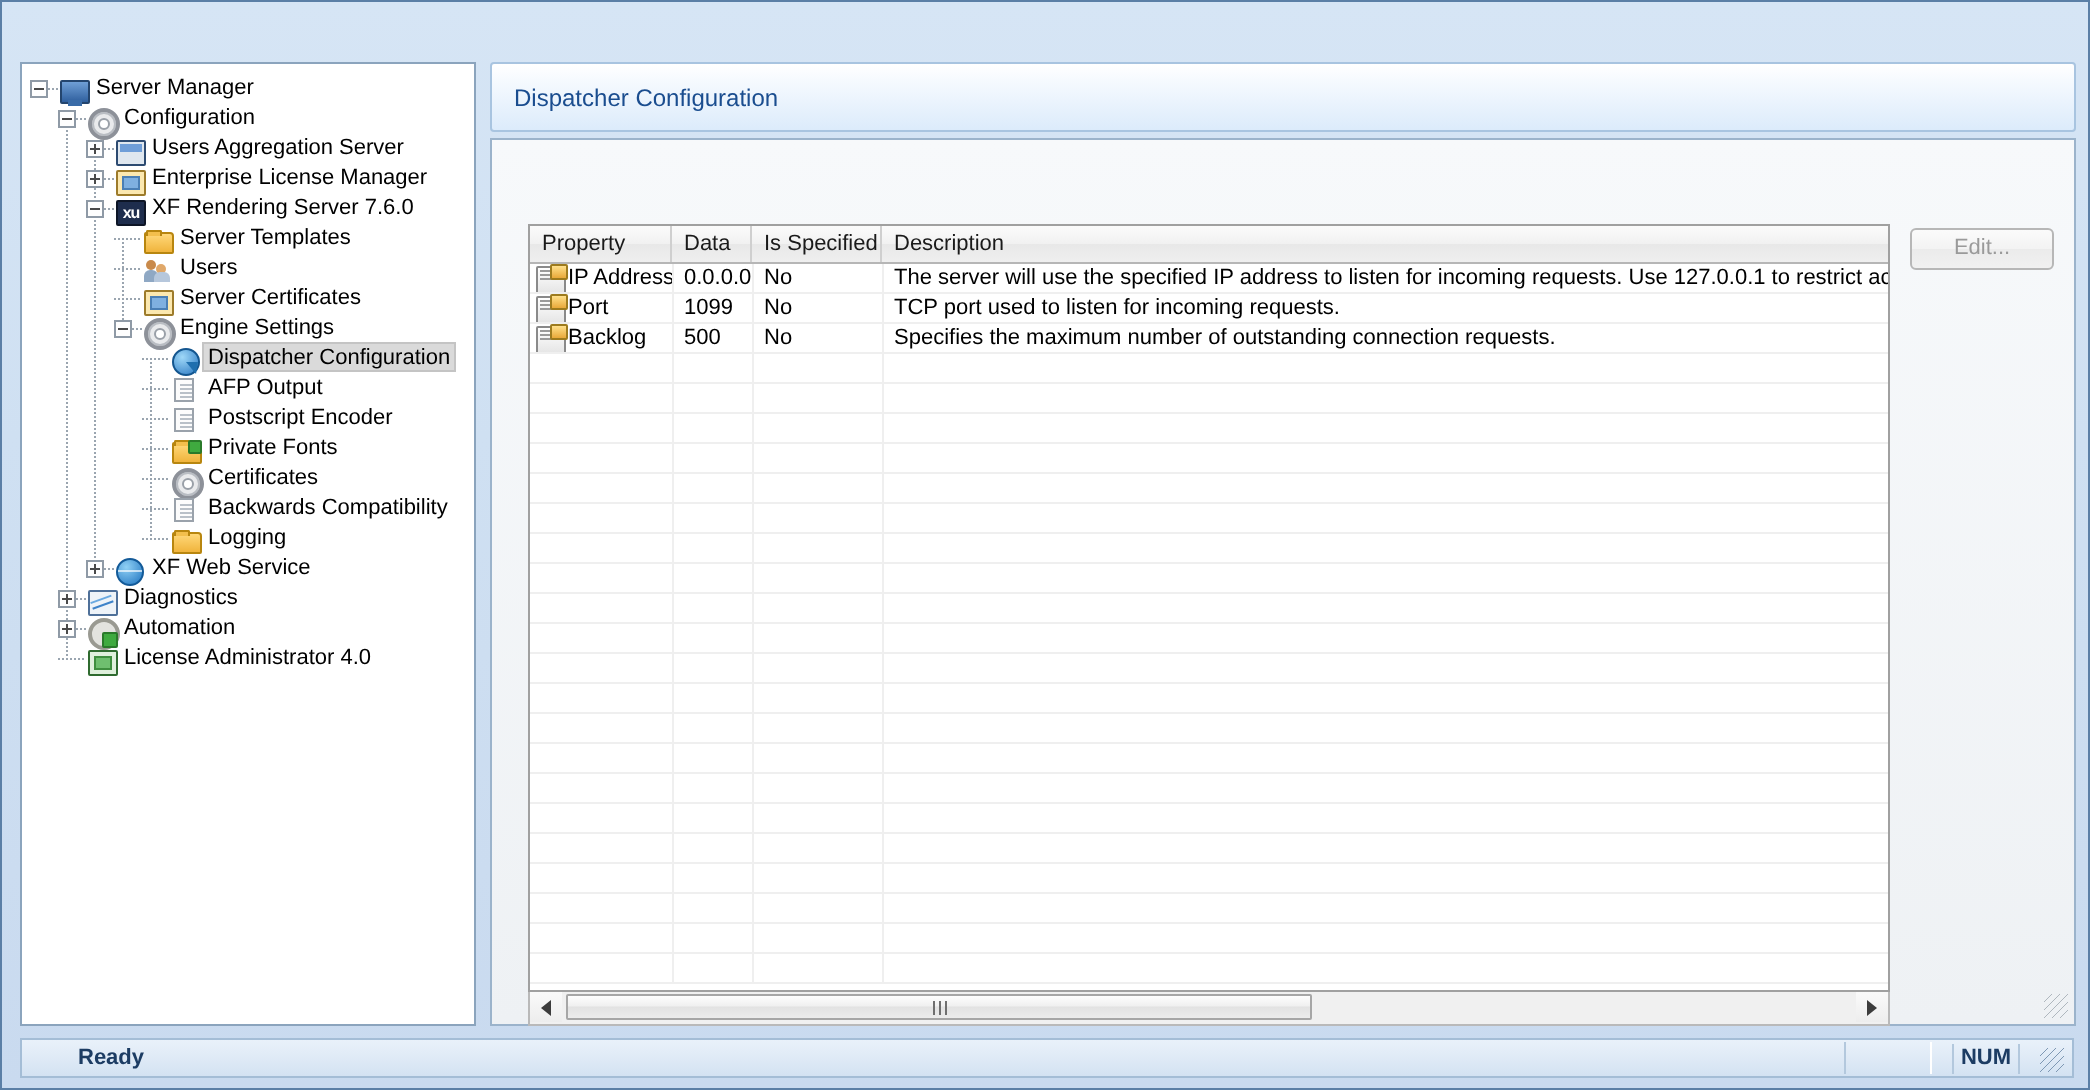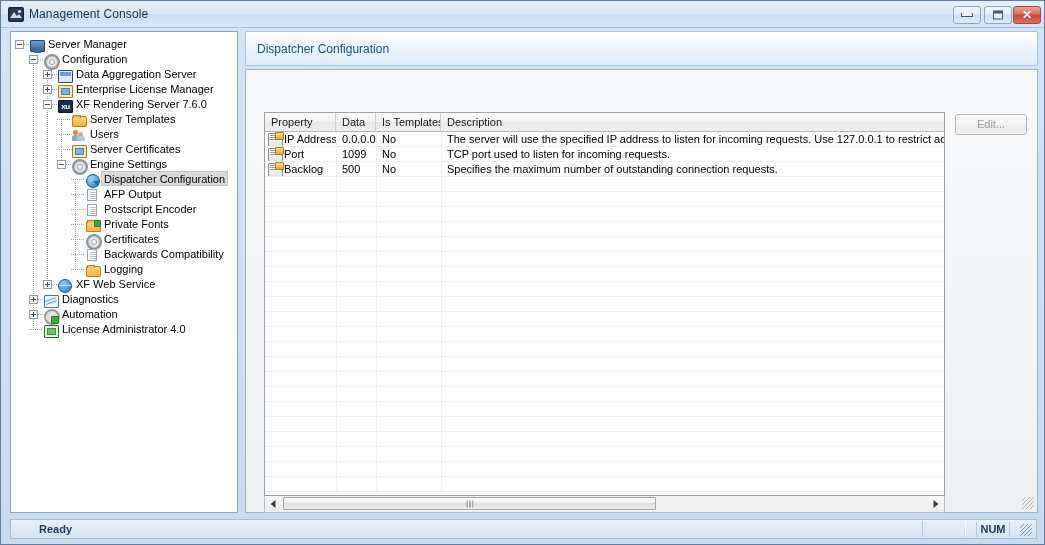--- a/index.html
+++ b/index.html
@@ -416,41 +416,20 @@
     width: 12px; height: 12px;
     background:
       linear-gradient(135deg, transparent 45%, #7e98b4 45%, #7e98b4 55%, transparent 55%) 0 0/4px 4px repeat;
   }
 </style>
 </head>
 <body>
 
 <div id="app">
 
-  <div id="titlebar">
-    <span class="tb-icon">
-      <svg width="16" height="15" viewBox="0 0 16 15">
-        <rect x="0" y="0" width="16" height="15" rx="2" fill="#1b2740"></rect>
-        <rect x="1.5" y="1.5" width="13" height="12" rx="1" fill="#2b3a5c"></rect>
-        <path d="M2 11 L6 5 L9 9 L11 7 L14 11 Z" fill="#cfd6e2"></path>
-        <circle cx="11.5" cy="4.5" r="1.6" fill="#e8edf5"></circle>
-      </svg>
-    </span>
-    <span class="tb-title">Management Console</span>
-
-    <div class="winbtn min">
-      <span class="g gl-min"></span>
-    </div>
-    <div class="winbtn max">
-      <span class="g gl-max"></span>
-    </div>
-    <div class="winbtn close">
-      <span class="g gl-close">✕</span>
-    </div>
-  </div>
 
   <div id="treepanel">
     <div id="tree-lines">
         <span class="tline-h" style="left: 13px; top: 12px; width: 5px;"></span>
         <span class="tline-h" style="left: 27px; top: 27px; width: 5px;"></span>
         <span class="tline-h" style="left: 41px; top: 42px; width: 5px;"></span>
         <span class="tline-h" style="left: 41px; top: 57px; width: 5px;"></span>
         <span class="tline-h" style="left: 41px; top: 72px; width: 5px;"></span>
         <span class="tline-h" style="left: 46px; top: 87px; width: 14px;"></span>
         <span class="tline-h" style="left: 46px; top: 102px; width: 14px;"></span>
@@ -484,21 +463,21 @@
           <span class="ic">
             <span class="ico-gear"></span>
           </span>
           <span class="lbl">Configuration</span>
         </div>
         <span class="expander" style="left: 18px; top: 23px;"></span>
         <div class="tnode" style="left: 46px; top: 35px;">
           <span class="ic">
             <span class="ico-das"></span>
           </span>
-          <span class="lbl">Data Aggregation Server</span>
+          <span class="lbl">Users Aggregation Server</span>
         </div>
         <span class="expander plus" style="left: 32px; top: 38px;"></span>
         <div class="tnode" style="left: 46px; top: 50px;">
           <span class="ic">
             <span class="ico-elm"></span>
           </span>
           <span class="lbl">Enterprise License Manager</span>
         </div>
         <span class="expander plus" style="left: 32px; top: 53px;"></span>
         <div class="tnode" style="left: 46px; top: 65px;">
@@ -616,21 +595,21 @@
       <span class="htitle">Dispatcher Configuration</span>
     </div>
 
     <div id="contentpanel">
       <div class="inner-bg"></div>
 
       <div id="grid">
         <div class="grid-head">
             <div class="hc" style="left: 0px; width: 71px;">Property</div>
             <div class="hc" style="left: 71px; width: 40px;">Data</div>
-            <div class="hc" style="left: 111px; width: 65px;">Is Templates</div>
+            <div class="hc" style="left: 111px; width: 65px;">Is Specified</div>
             <div class="hc" style="left: 176px; width: 505px; border-right: none;">Description</div>
           </div>
         <div class="grid-body">
             <div class="grow" style="top: 0px;">
               <div class="gcell" style="left: 0px; width: 71px; padding-left: 19px;">IP Address<span class="ico-prop"></span></div>
               <span class="gsep" style="left: 71px;"></span>
               <div class="gcell" style="left: 71px; width: 40px;">0.0.0.0</div>
               <span class="gsep" style="left: 111px;"></span>
               <div class="gcell" style="left: 111px; width: 65px;">No</div>
               <span class="gsep" style="left: 176px;"></span>

